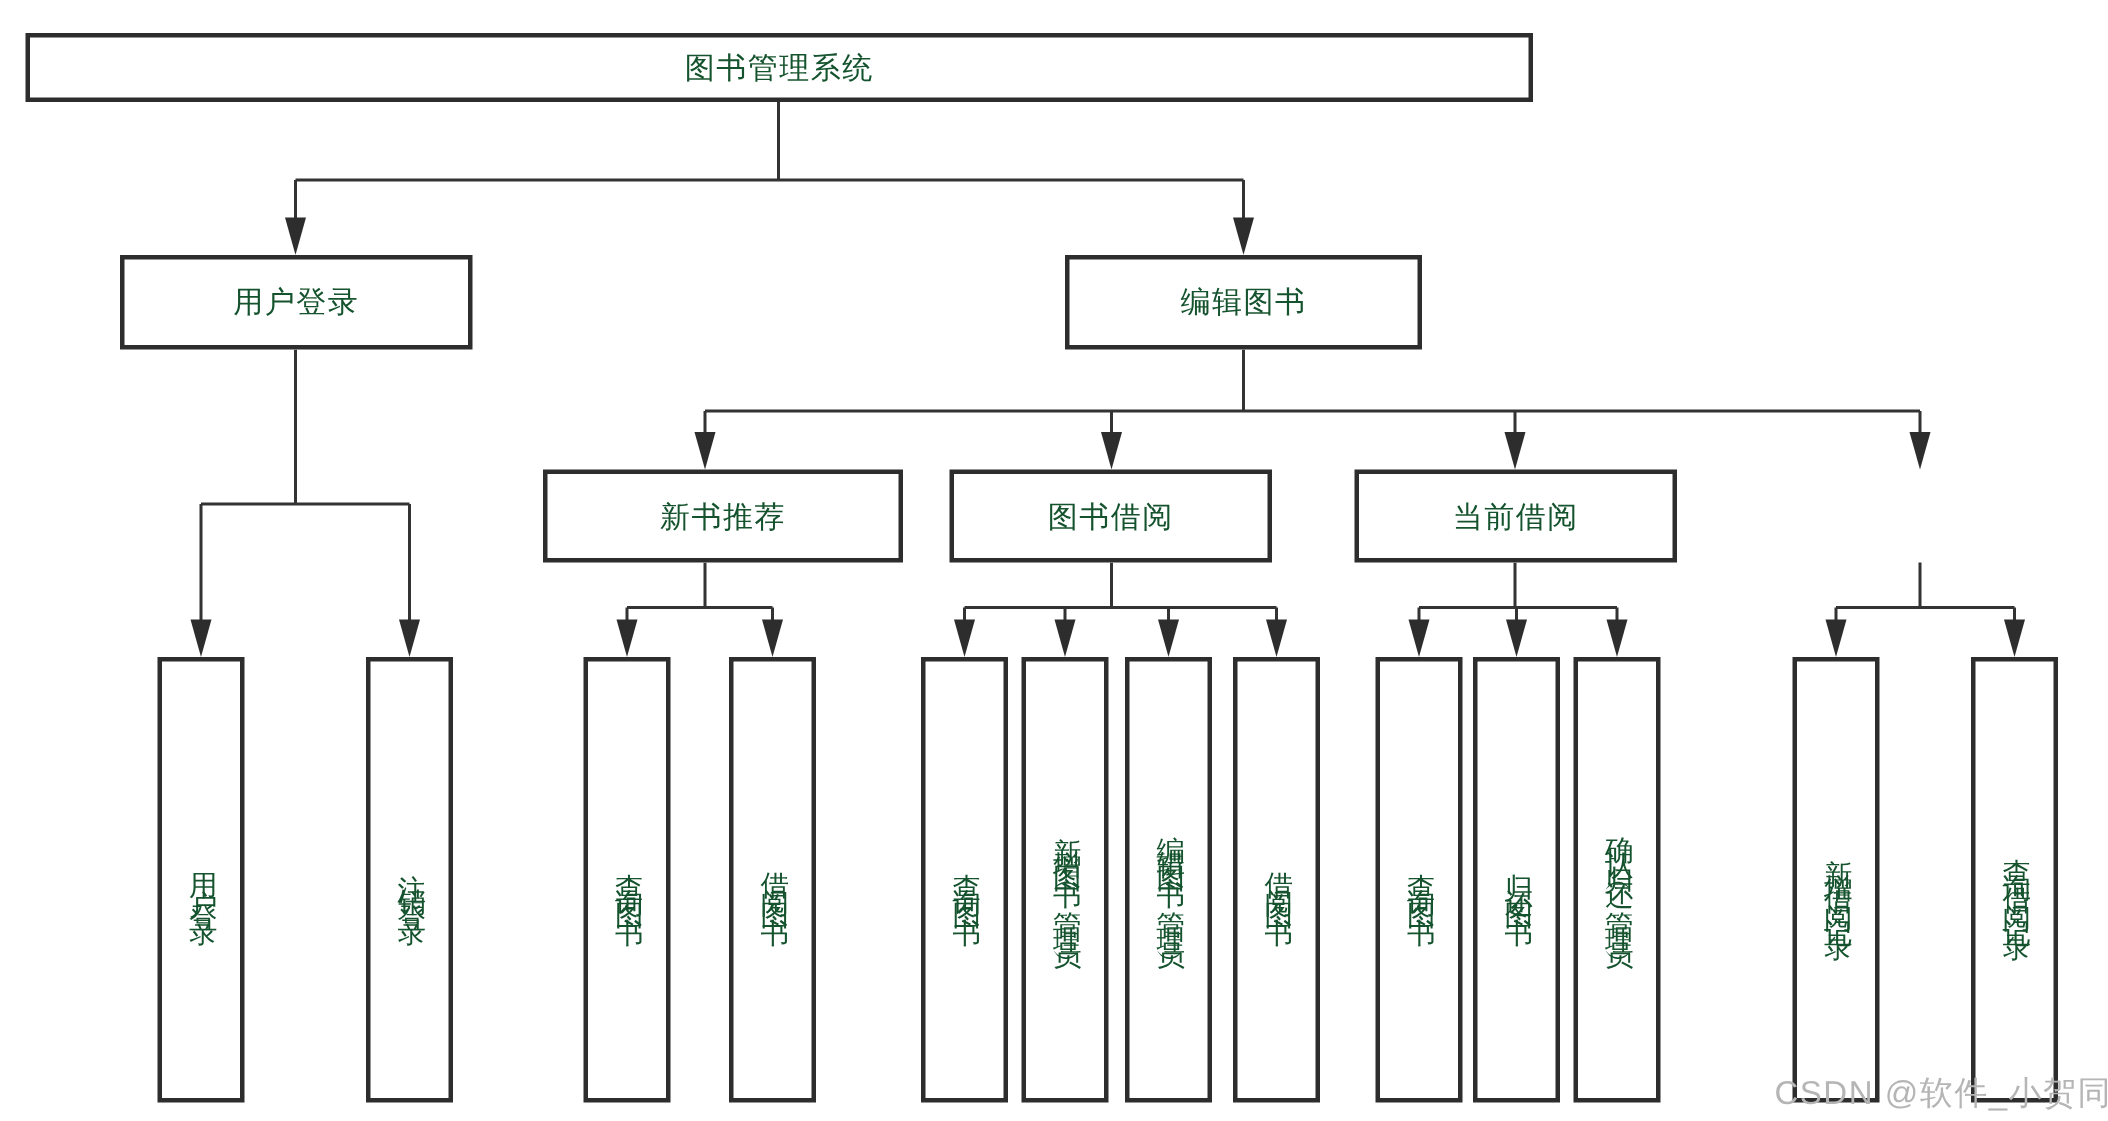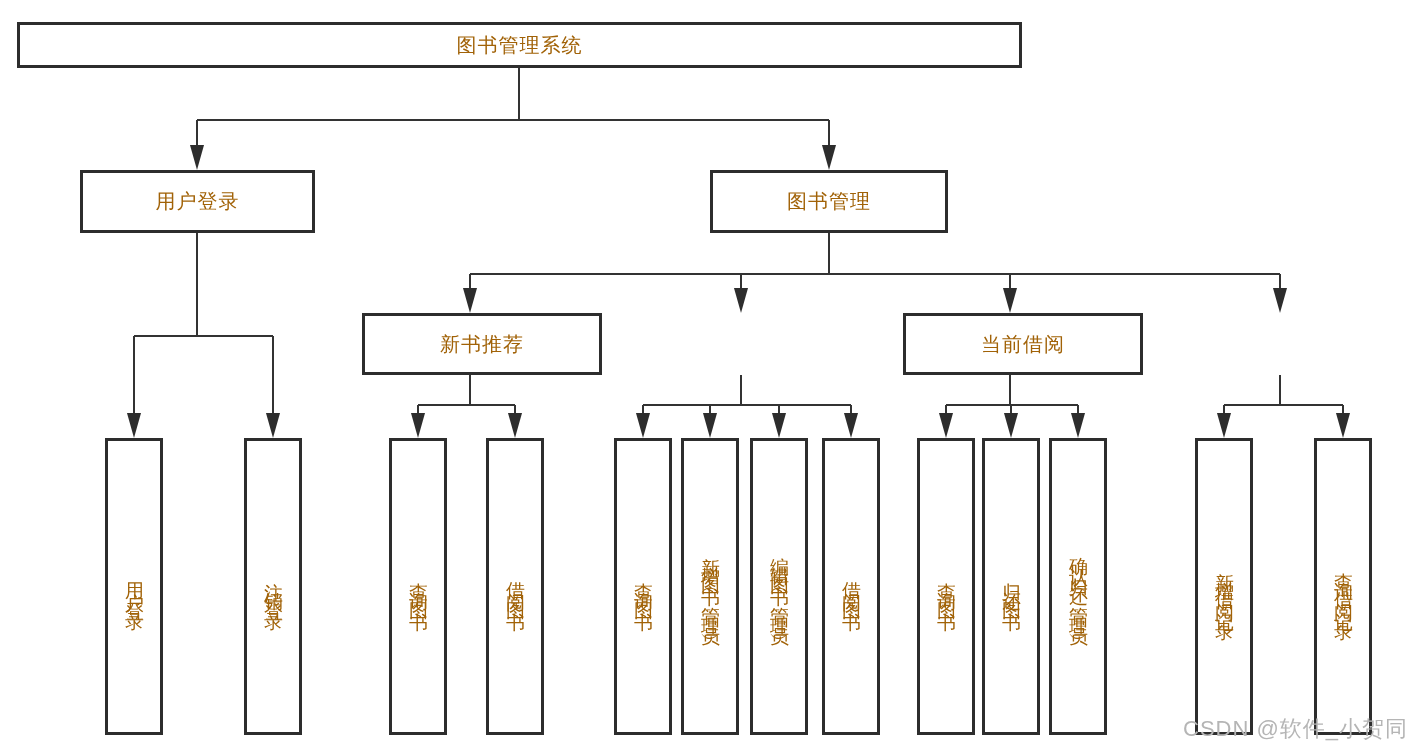--- a/index.html
+++ b/index.html
@@ -12,21 +12,21 @@
   }
   .connectors{position:absolute;left:0;top:0;width:1405px;height:747px;}
   .box{
     position:absolute;
     box-sizing:border-box;
     background:#ffffff;
     border:3px solid #2d2d2d;
     display:flex;
     align-items:center;
     justify-content:center;
-    color:#a16207;
+    color:#14532d;
     z-index:2;
   }
   .box.h span{
     font-size:20px;
     letter-spacing:1px;
     white-space:nowrap;
   }
   .box.v span{
     writing-mode:vertical-rl;
     text-orientation:mixed;
@@ -84,27 +84,30 @@
   </svg>
 
   <div class="box h" style="left:17px;top:22px;width:1005px;height:46px">
     <span>图书管理系统</span>
   </div>
 
   <div class="box h" style="left:80px;top:170px;width:235px;height:63px">
     <span>用户登录</span>
   </div>
   <div class="box h" style="left:710px;top:170px;width:238px;height:63px">
-    <span>图书管理</span>
+    <span>编辑图书</span>
   </div>
 
   <div class="box h" style="left:362px;top:313px;width:240px;height:62px">
     <span>新书推荐</span>
   </div>
-  <div class="box h" style="left:903px;top:313px;width:240px;height:62px">
+  <div class="box h" style="left:633px;top:313px;width:215px;height:62px">
+    <span>图书借阅</span>
+  </div>
+  <div class="box h" style="left:903px;top:313px;width:215px;height:62px">
     <span>当前借阅</span>
   </div>
 
   <div class="box v" style="left:105px;top:438px;width:58px;height:297px">
     <span>用户登录</span>
   </div>
   <div class="box v" style="left:244px;top:438px;width:58px;height:297px">
     <span>注销登录</span>
   </div>
 

